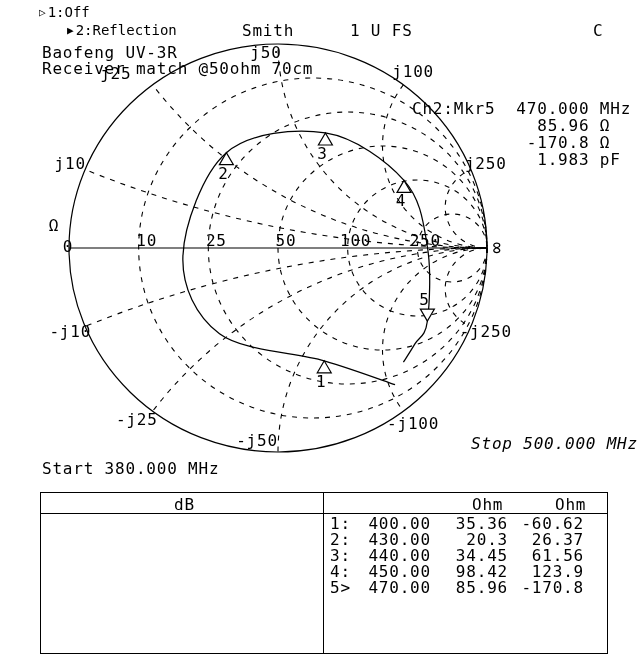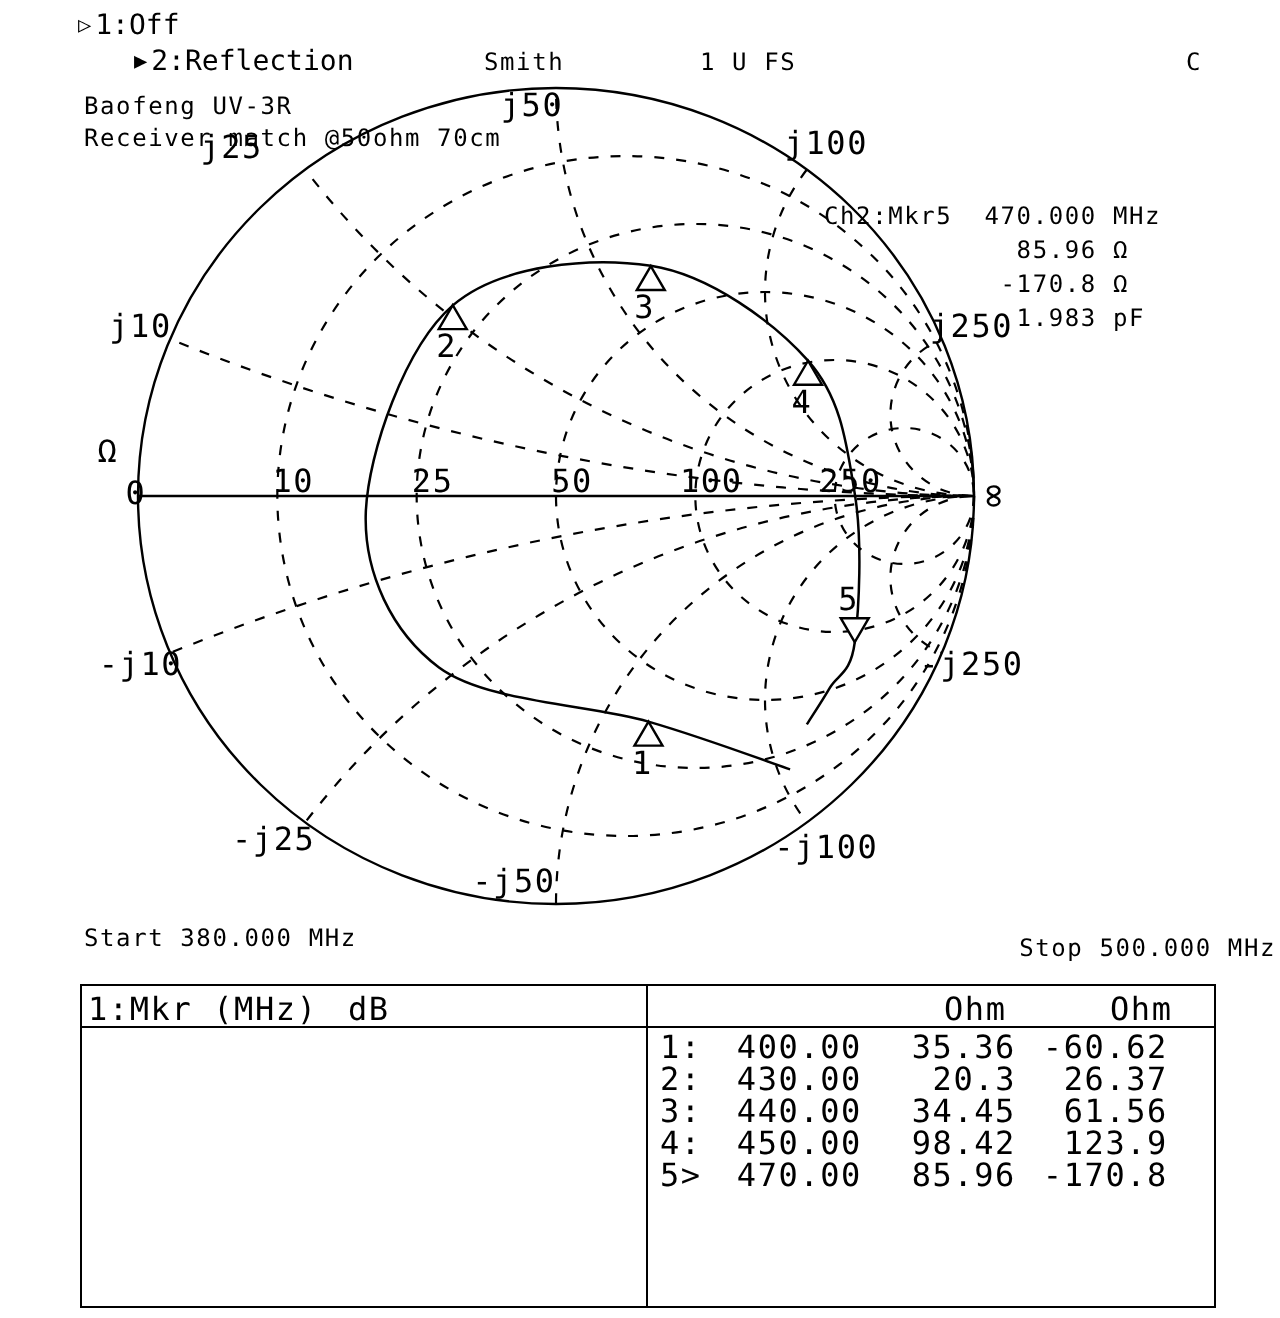--- a/index.html
+++ b/index.html
@@ -1,19 +1,19 @@
 <!DOCTYPE html>
 <html><head>
 <meta charset="utf-8">
 <style>
   html,body{margin:0;padding:0;background:#888;}
   #screen{position:relative;width:640px;height:659px;background:#ffffff;color:#000;
           font-family:"DejaVu Sans Mono",monospace;overflow:hidden;}
   .abs{position:absolute;white-space:pre;}
-  .big{font-size:12px;letter-spacing:0.8px;line-height:16px;}
+  .big{font-size:16px;letter-spacing:0.8px;line-height:16px;}
   .small{font-size:14px;letter-spacing:0px;line-height:15px;}
   .ind{font-size:11px;vertical-align:1px;margin-right:2px;}
   #readout{line-height:17px;margin:14px;}
   svg{position:absolute;left:0;top:0;pointer-events:none;}
   .tbl{position:absolute;border:1px solid #000;box-sizing:border-box;background:#fff;}
   .tbl-head{position:relative;height:21px;border-bottom:1px solid #000;box-sizing:border-box;}
   .tbl-head span{position:absolute;top:2px;font-size:16px;letter-spacing:0.8px;}
   .trow{display:grid;grid-template-columns:29px 78px 77px 76px;height:16px;
         font-size:16px;letter-spacing:0.8px;line-height:16px;margin-top:0px;}
   .trow .c0{text-align:left;padding-left:6px;}
@@ -87,25 +87,24 @@
       <text x="223.37407951787708" y="178.5762911707739" text-anchor="middle" font-family="&quot;DejaVu Sans Mono&quot;,monospace" font-size="16" letter-spacing="0.8" fill="#000">2</text>
       <polygon points="325.39075888563775,133.012924261856 318.39075888563775,145.012924261856 332.39075888563775,145.012924261856" fill="#fff" stroke="#000" stroke-width="1.2"></polygon>
       <text x="322.39075888563775" y="159.012924261856" text-anchor="middle" font-family="&quot;DejaVu Sans Mono&quot;,monospace" font-size="16" letter-spacing="0.8" fill="#000">3</text>
       <polygon points="404.01438297011345,180.38149136452284 397.01438297011345,192.38149136452284 411.01438297011345,192.38149136452284" fill="#fff" stroke="#000" stroke-width="1.2"></polygon>
       <text x="401.01438297011345" y="206.38149136452284" text-anchor="middle" font-family="&quot;DejaVu Sans Mono&quot;,monospace" font-size="16" letter-spacing="0.8" fill="#000">4</text>
       <polygon points="427.3756302310262,321.1112809964621 420.3756302310262,309.1112809964621 434.3756302310262,309.1112809964621" fill="#fff" stroke="#000" stroke-width="1.2"></polygon>
       <text x="424.3756302310262" y="305.1112809964621" text-anchor="middle" font-family="&quot;DejaVu Sans Mono&quot;,monospace" font-size="16" letter-spacing="0.8" fill="#000">5</text>
     </svg>
 
   <div class="abs big" style="left:42px;top:461px;text-align:center;">Start 380.000 MHz</div>
-  <div class="abs big" style="right:2px;top:466px;">Stop 500.000 MHz</div>
+  <div class="abs big" style="right:2px;top:436px;font-style:italic;">Stop 500.000 MHz</div>
 
   <div class="tbl" style="left:40px;top:492px;width:284px;height:162px;">
     <div class="tbl-head">
-      <span style="left:3px;">1:Mkr (MHz)</span>
       <span style="left:133px;text-align:center;">dB</span>
     </div>
     <div id="ltbody"></div>
   </div>
 
   <div class="tbl" style="left:323px;top:492px;width:285px;height:162px;">
     <div class="tbl-head">
       <span style="left:148px;">Ohm</span>
       <span style="left:231px;">Ohm</span>
     </div>

